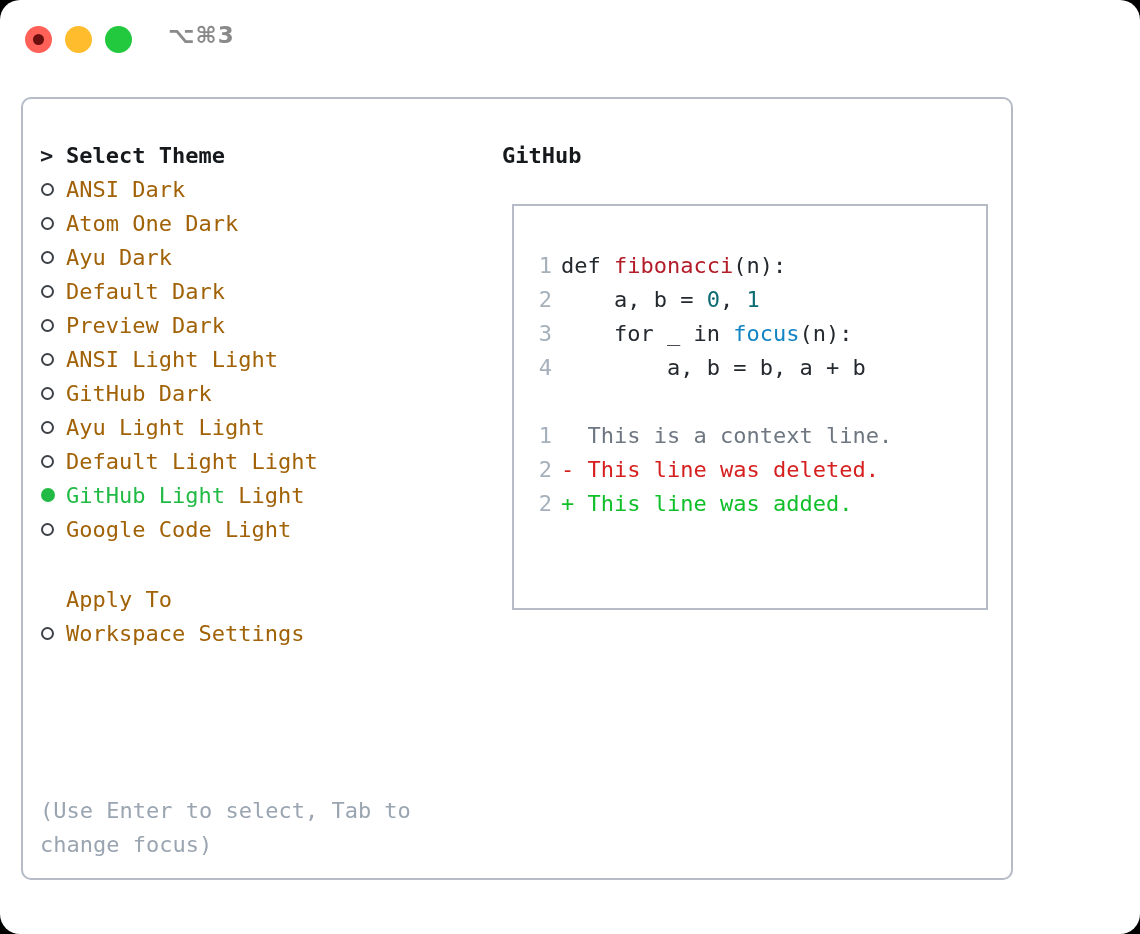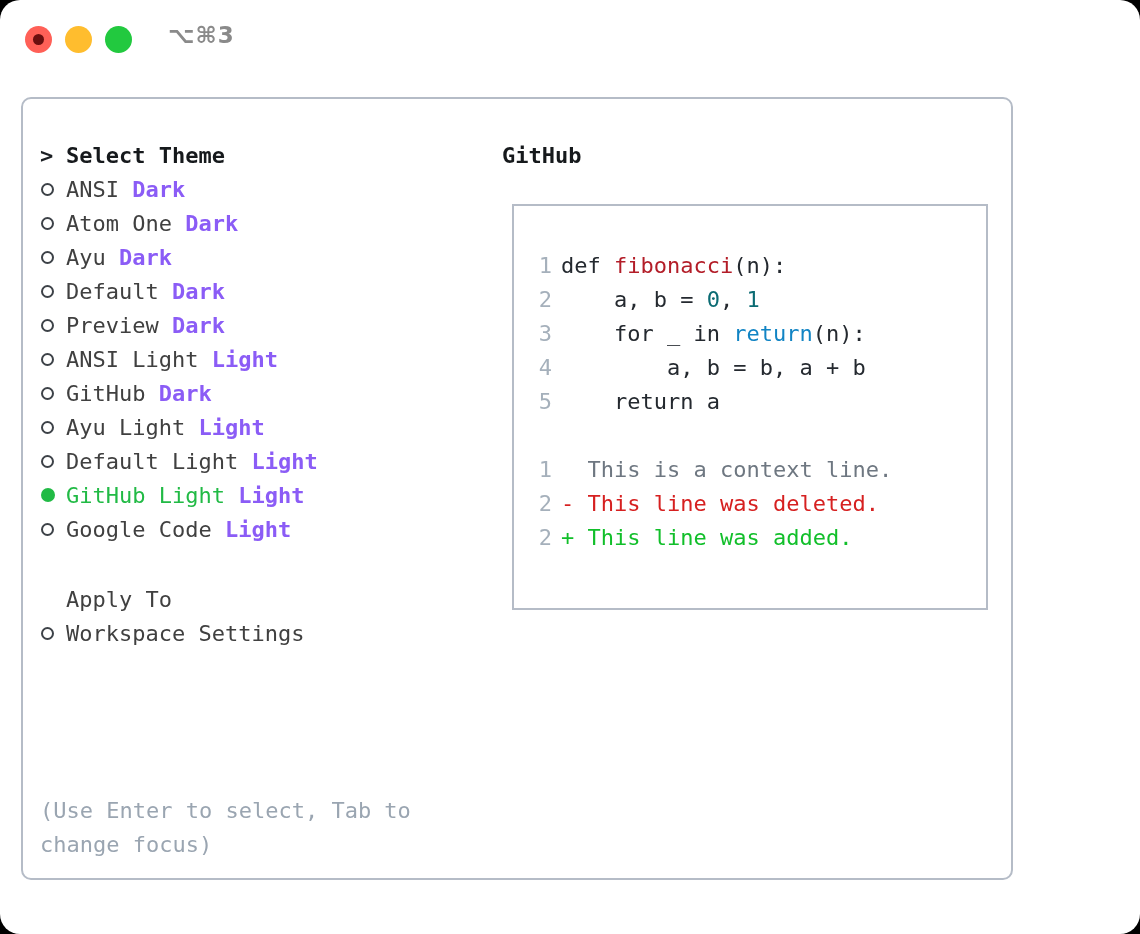--- a/index.html
+++ b/index.html
@@ -111,23 +111,23 @@
     display: inline-block;
     width: 14px; height: 14px;
     background: #21ba45;
     border-radius: 50%;
     box-sizing: border-box;
     vertical-align: 1px;
     margin-right: 11px;
     margin-left: 1px;
   }
   .head-label { font-weight: 700; font-size: 22px; color: #16191c; margin-top: 47px; }
-  .item-label { color: #404040; }
+  .item-label { color: #a16207; }
   .item-label.selected { color: #21ba45; }
-  .tag { color: #8b5cf6; font-weight: bold; }
+  .tag { color: #a16207; }
   .spacer-md { height: 36px; }
 
   #hint {
     position: absolute;
     left: 17px;
     top: 695px;
     width: 410px;
     font-size: 22px;
     line-height: 34px;
     color: #9aa5b1;
@@ -232,23 +232,22 @@
     </div>
 
     <div id="hint">(Use Enter to select, Tab to change focus)</div>
 
     <div id="right-col">
       <div id="preview-title">GitHub</div>
       <div id="preview-box">
         <div id="code">
             <div class="code-line"><span class="ln">1</span><span>def </span><span class="tok-fn">fibonacci</span><span>(n):</span></div>
             <div class="code-line"><span class="ln">2</span><span>    a, b = </span><span class="tok-num">0</span><span>, </span><span class="tok-num">1</span></div>
-            <div class="code-line"><span class="ln">3</span><span>    for _ in </span><span class="tok-call">return</span><span>(n):</span></div>
+            <div class="code-line"><span class="ln">3</span><span>    for _ in </span><span class="tok-call">focus</span><span>(n):</span></div>
             <div class="code-line"><span class="ln">4</span><span>        a, b = b, a + b</span></div>
-            <div class="code-line"><span class="ln">5</span><span>    return a</span></div>
             <div class="blank-line"></div>
             <div class="code-line"><span class="ln">1</span><span class="diff-ctx"> </span><span class="diff-ctx"> This is a context line.</span></div>
             <div class="code-line"><span class="ln">2</span><span class="diff-del">-</span><span class="diff-del"> This line was deleted.</span></div>
             <div class="code-line"><span class="ln">2</span><span class="diff-add">+</span><span class="diff-add"> This line was added.</span></div>
           </div>
       </div>
     </div>
 
   </div>
 </div>

